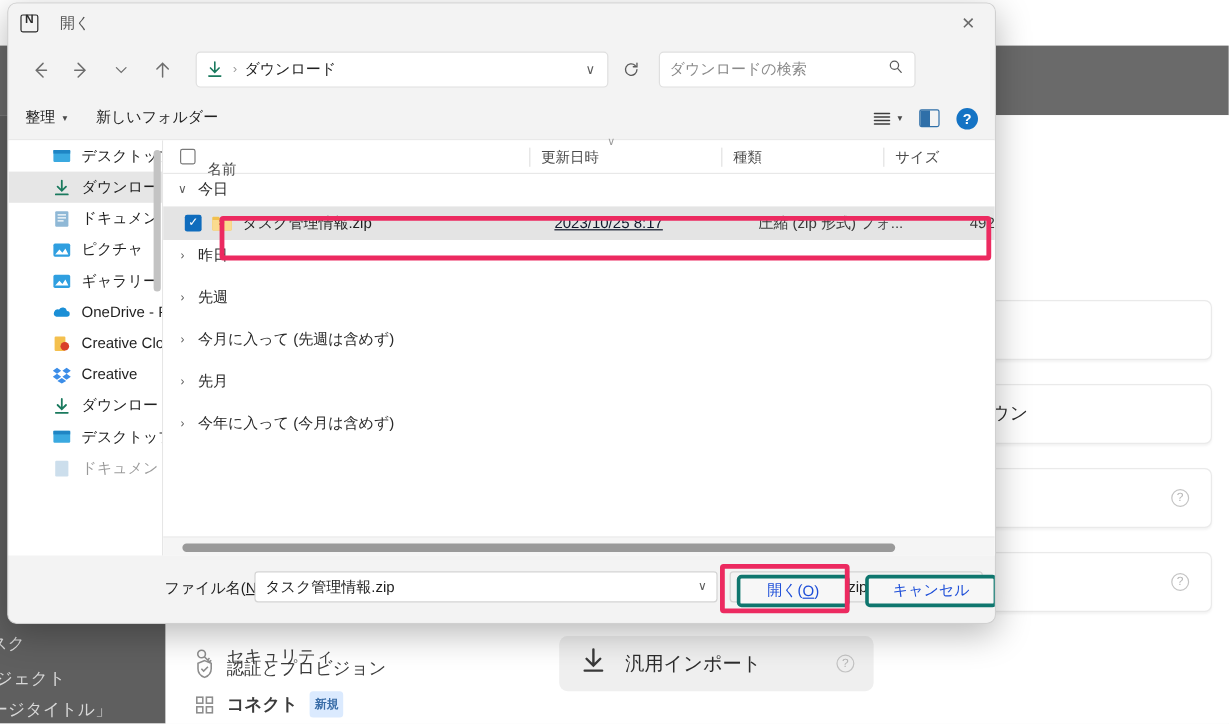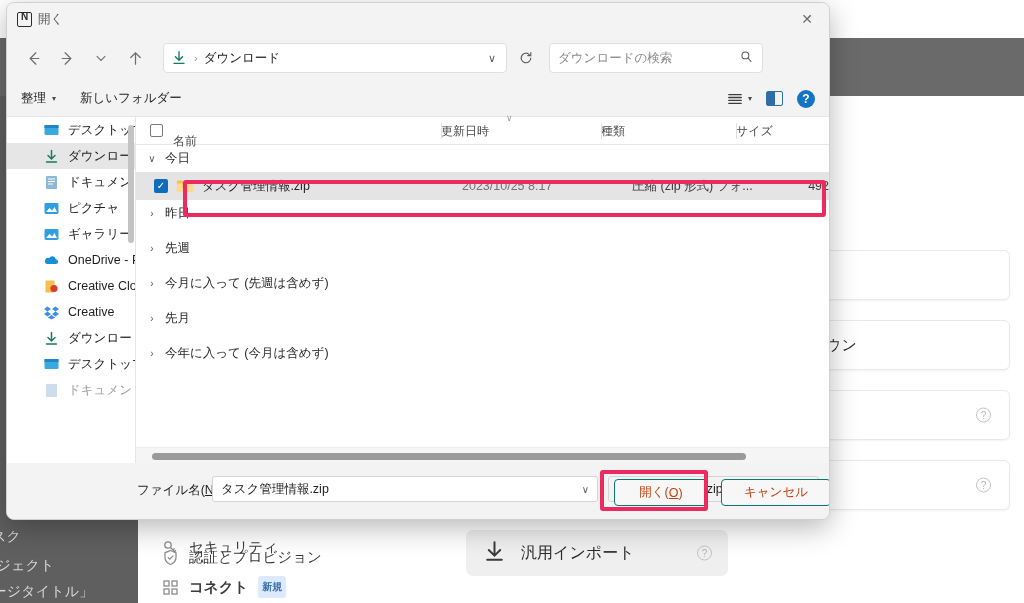--- a/index.html
+++ b/index.html
@@ -79,21 +79,21 @@
     padding-left: 10px; position: relative;
   }
   .notion-logo {
     width: 15px; height: 15px; border: 1.4px solid #2b2b2b; border-radius: 2px;
     position: relative; flex: 0 0 15px;
   }
   .notion-logo::after {
     content: "N"; position: absolute; left: 0; right: 0; top: -2px;
     font-size: 10px; font-weight: 700; text-align: center; color: #2b2b2b;
   }
-  .title-text { margin-left: 6px; font-size: 12.5px; color: #555; }
+  .title-text { margin-left: 18px; font-size: 12.5px; color: #555; }
   .win-close {
     position: absolute; right: 0; top: 0; width: 44px; height: 32px;
     display: flex; align-items: center; justify-content: center;
     color: #6b6b6b; font-size: 14px;
   }
 
   .navbar {
     height: 46px; display: flex; align-items: center; padding: 0 10px; gap: 2px;
     background: #f3f3f3;
   }
@@ -155,21 +155,21 @@
     position: absolute; right: 1px; top: 8px; width: 6px; height: 118px;
     background: #c3c3c3; border-radius: 3px;
   }
 
   
   .filelist { flex: 1; position: relative; background: #fff; }
   .col-head {
     height: 28px; display: flex; align-items: center; border-bottom: 1px solid #e8e8e8;
     font-size: 12px; color: #4a4a4a; position: relative;
   }
-  .ch { position: relative; height: 28px; line-height: 28px; }
+  .ch { padding-left: 10px; position: relative; height: 28px; line-height: 28px; }
   .ch.div::before {
     content:""; position:absolute; left:0; top:6px; bottom:6px; width:1px; background:#e2e2e2;
   }
   .hdr-check {
     width: 13px; height: 13px; border: 1.3px solid #7a7a7a; border-radius: 2px;
     margin-left: 14px; margin-right: 10px;
   }
   .sort-caret {
     position: absolute; left: 370px; top: -4px; font-size: 9px; color: #9a9a9a;
   }
@@ -182,21 +182,21 @@
     height: 28px; display: flex; align-items: center; font-size: 12.5px;
     color: #1f1f1f; background: #e4e4e4; position: relative;
   }
   .fr-check {
     width: 14px; height: 14px; background: #0f6cbd; border-radius: 2px;
     margin-left: 18px; margin-right: 8px; color: #fff; font-size: 10px;
     text-align: center; line-height: 14px;
   }
   .zip-ic { width: 18px; height: 16px; flex: 0 0 18px; margin-right: 8px; }
   .fr-name { width: 260px; white-space: nowrap; overflow: hidden; }
-  .fr-date { width: 170px; color: #737373; }
+  .fr-date { width: 170px; color: #0f172a; text-decoration: underline; }
   .fr-type { width: 135px; color: #3a3a3a; white-space: nowrap; overflow: hidden;}
   .fr-size { color: #3a3a3a; text-align: right; width: 62px;}
   .hscroll-track {
     position: absolute; left: 0; right: 0; bottom: 0; height: 16px; background: #f5f5f5;
     border-top: 1px solid #ececec;
   }
   .hscroll-thumb {
     position: absolute; left: 16px; top: 5px; width: 594px; height: 7px;
     background: #9a9a9a; border-radius: 4px;
   }
@@ -215,22 +215,22 @@
   .fn-val { font-size: 12.5px; color: #1f1f1f; flex: 1; }
   .dd-chev { color: #5b5b5b; font-size: 10px; }
   .ft-select {
     position: absolute; left: 601px; top: 13px; width: 211px; height: 26px;
     background: #f3f3f3; border: 1px solid #d4d4d4; border-radius: 3px;
     display: flex; align-items: center; padding: 0 8px;
   }
   .ft-val { font-size: 12.5px; color: #1f1f1f; flex: 1; }
   .btn {
     position: absolute; top: 476px; height: 27px; background: #f7f7f7;
-    border: 1px solid #0f766e; border-radius: 4px; font-size: 12.5px;
-    color: #c2410c; display: flex; align-items: center; justify-content: center; text-align: right;
+    border: 3px solid #0f766e; border-radius: 4px; font-size: 12.5px;
+    color: #1d4ed8; display: flex; align-items: center; justify-content: center; text-align: right;
   }
   #open-btn { left: 607px; width: 94px; }
   #cancel-btn { left: 714px; width: 110px; }
 
   
   .anno {
     position: absolute; border: 4px solid #ec2a60; border-radius: 3px;
     pointer-events: none;
   }
   #anno-file-row { left: 183px; top: 180px; width: 643px; height: 37px; }

